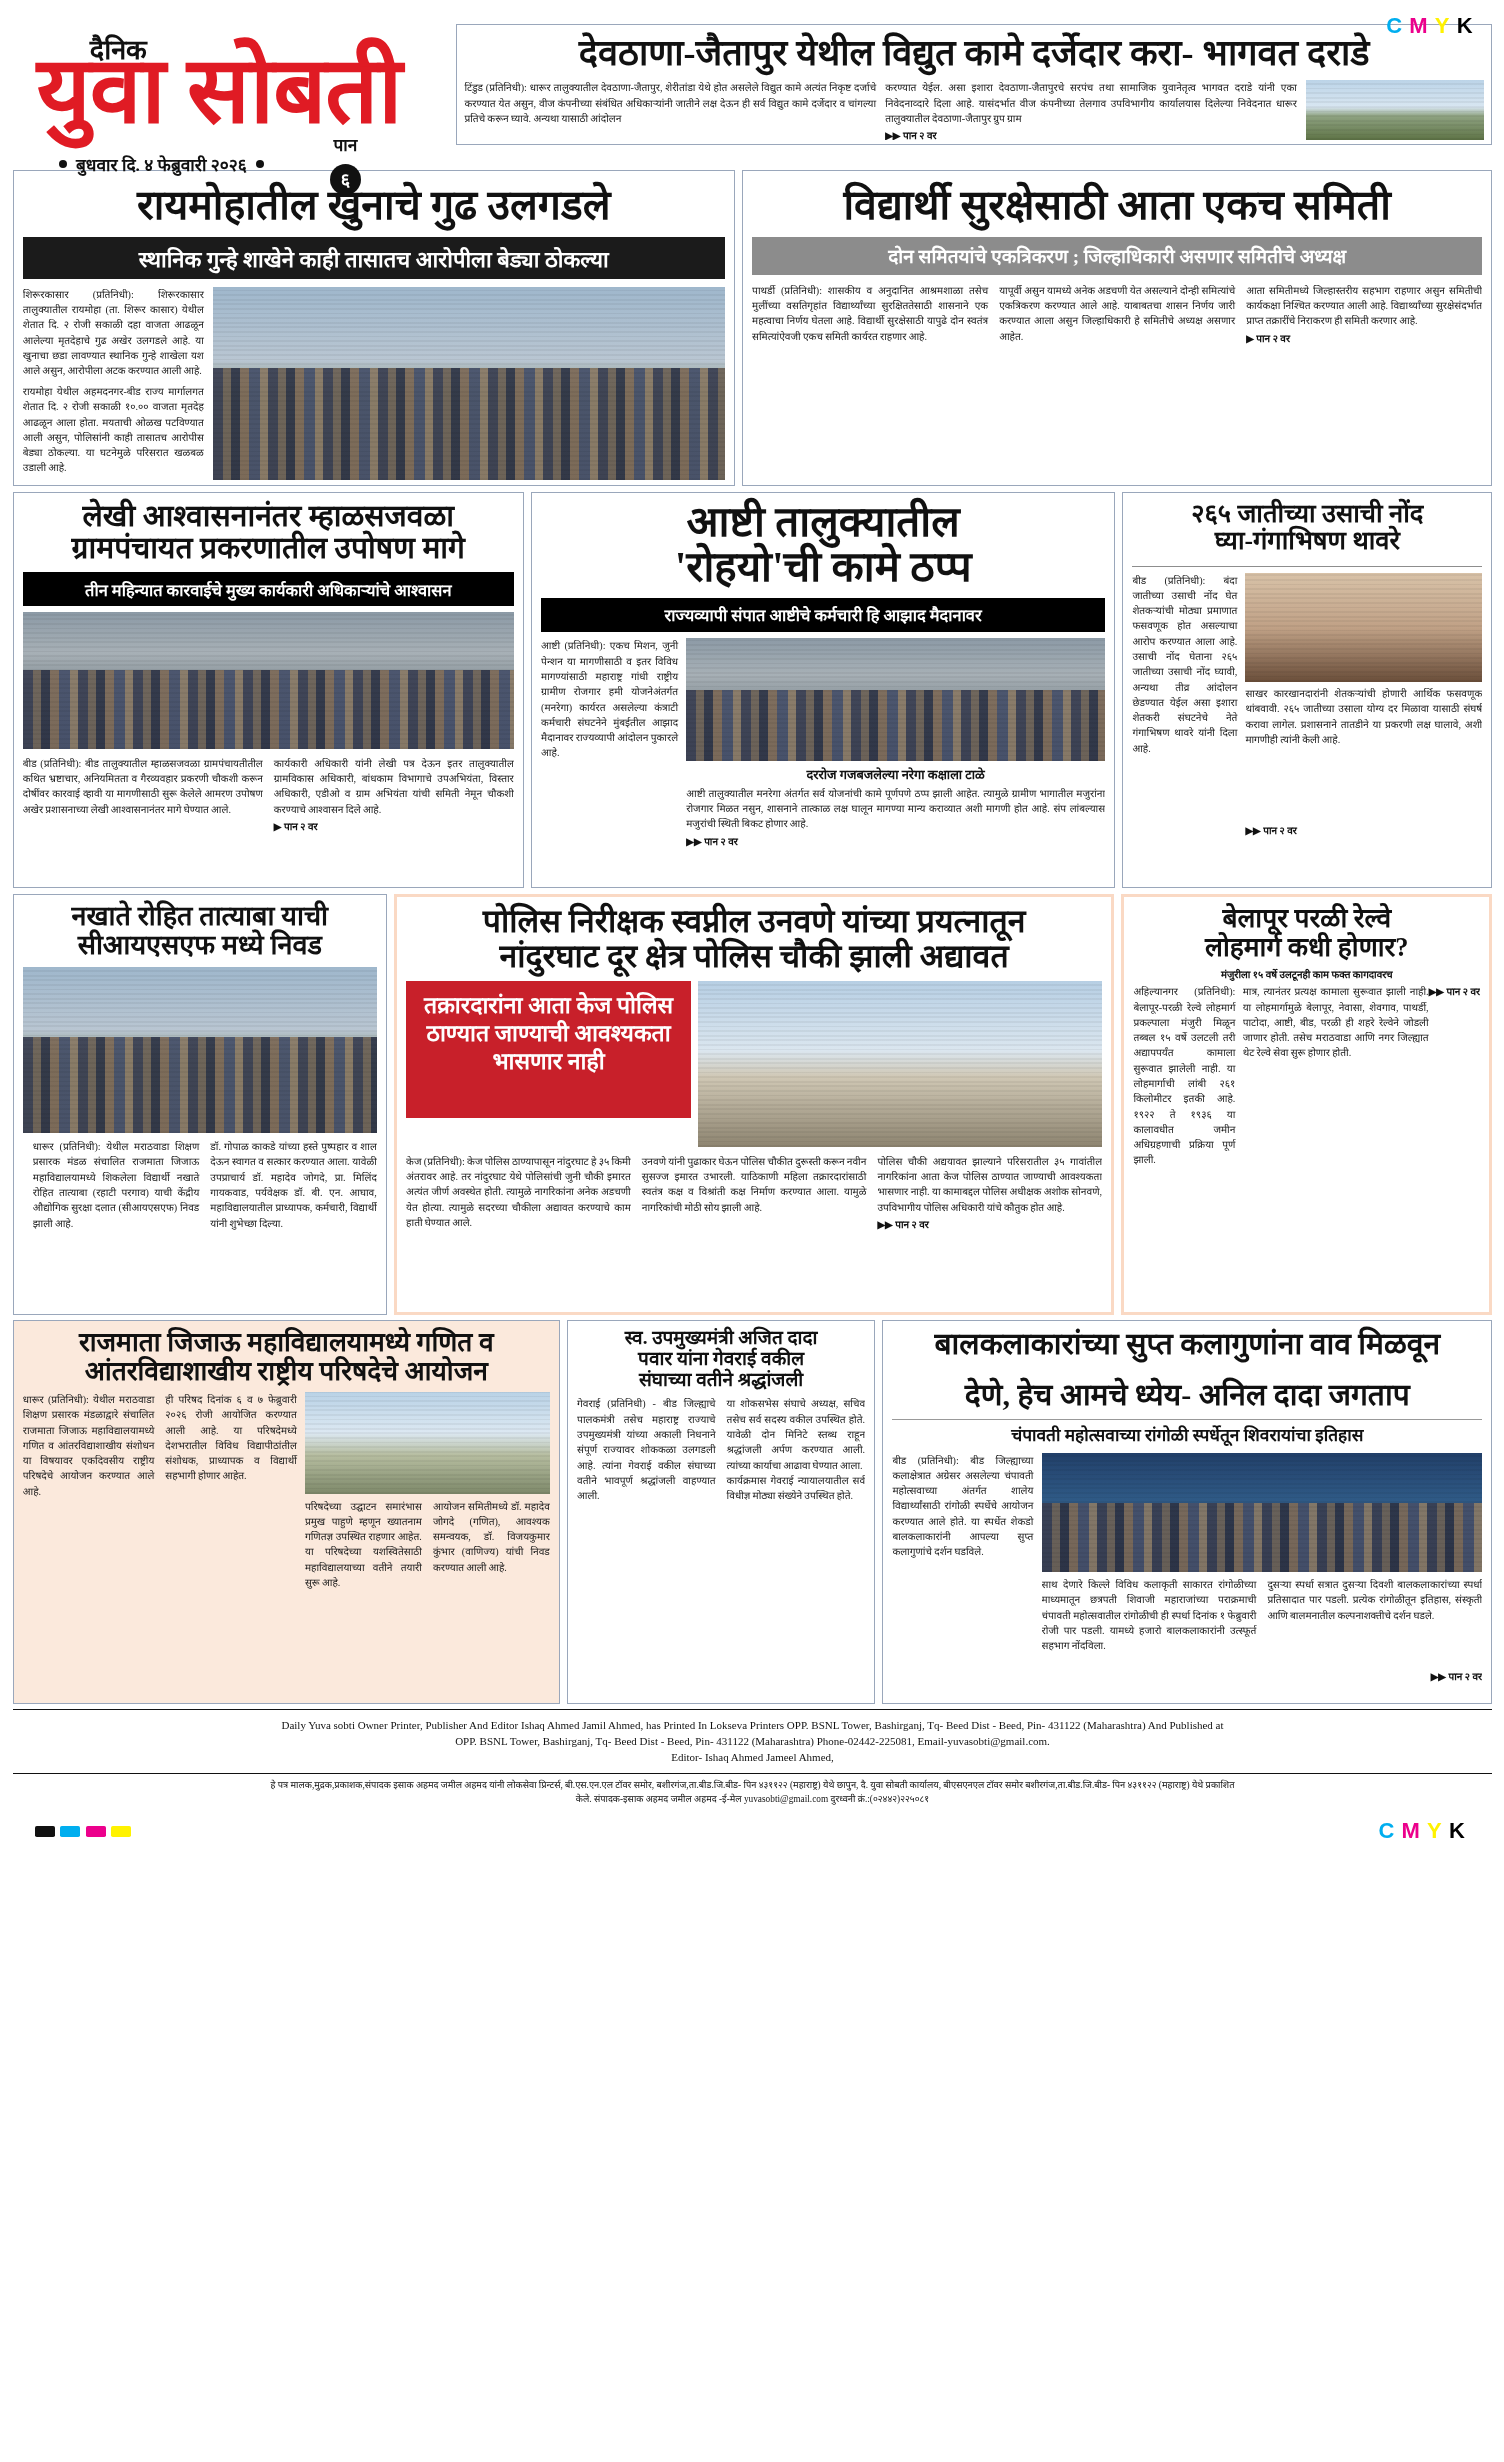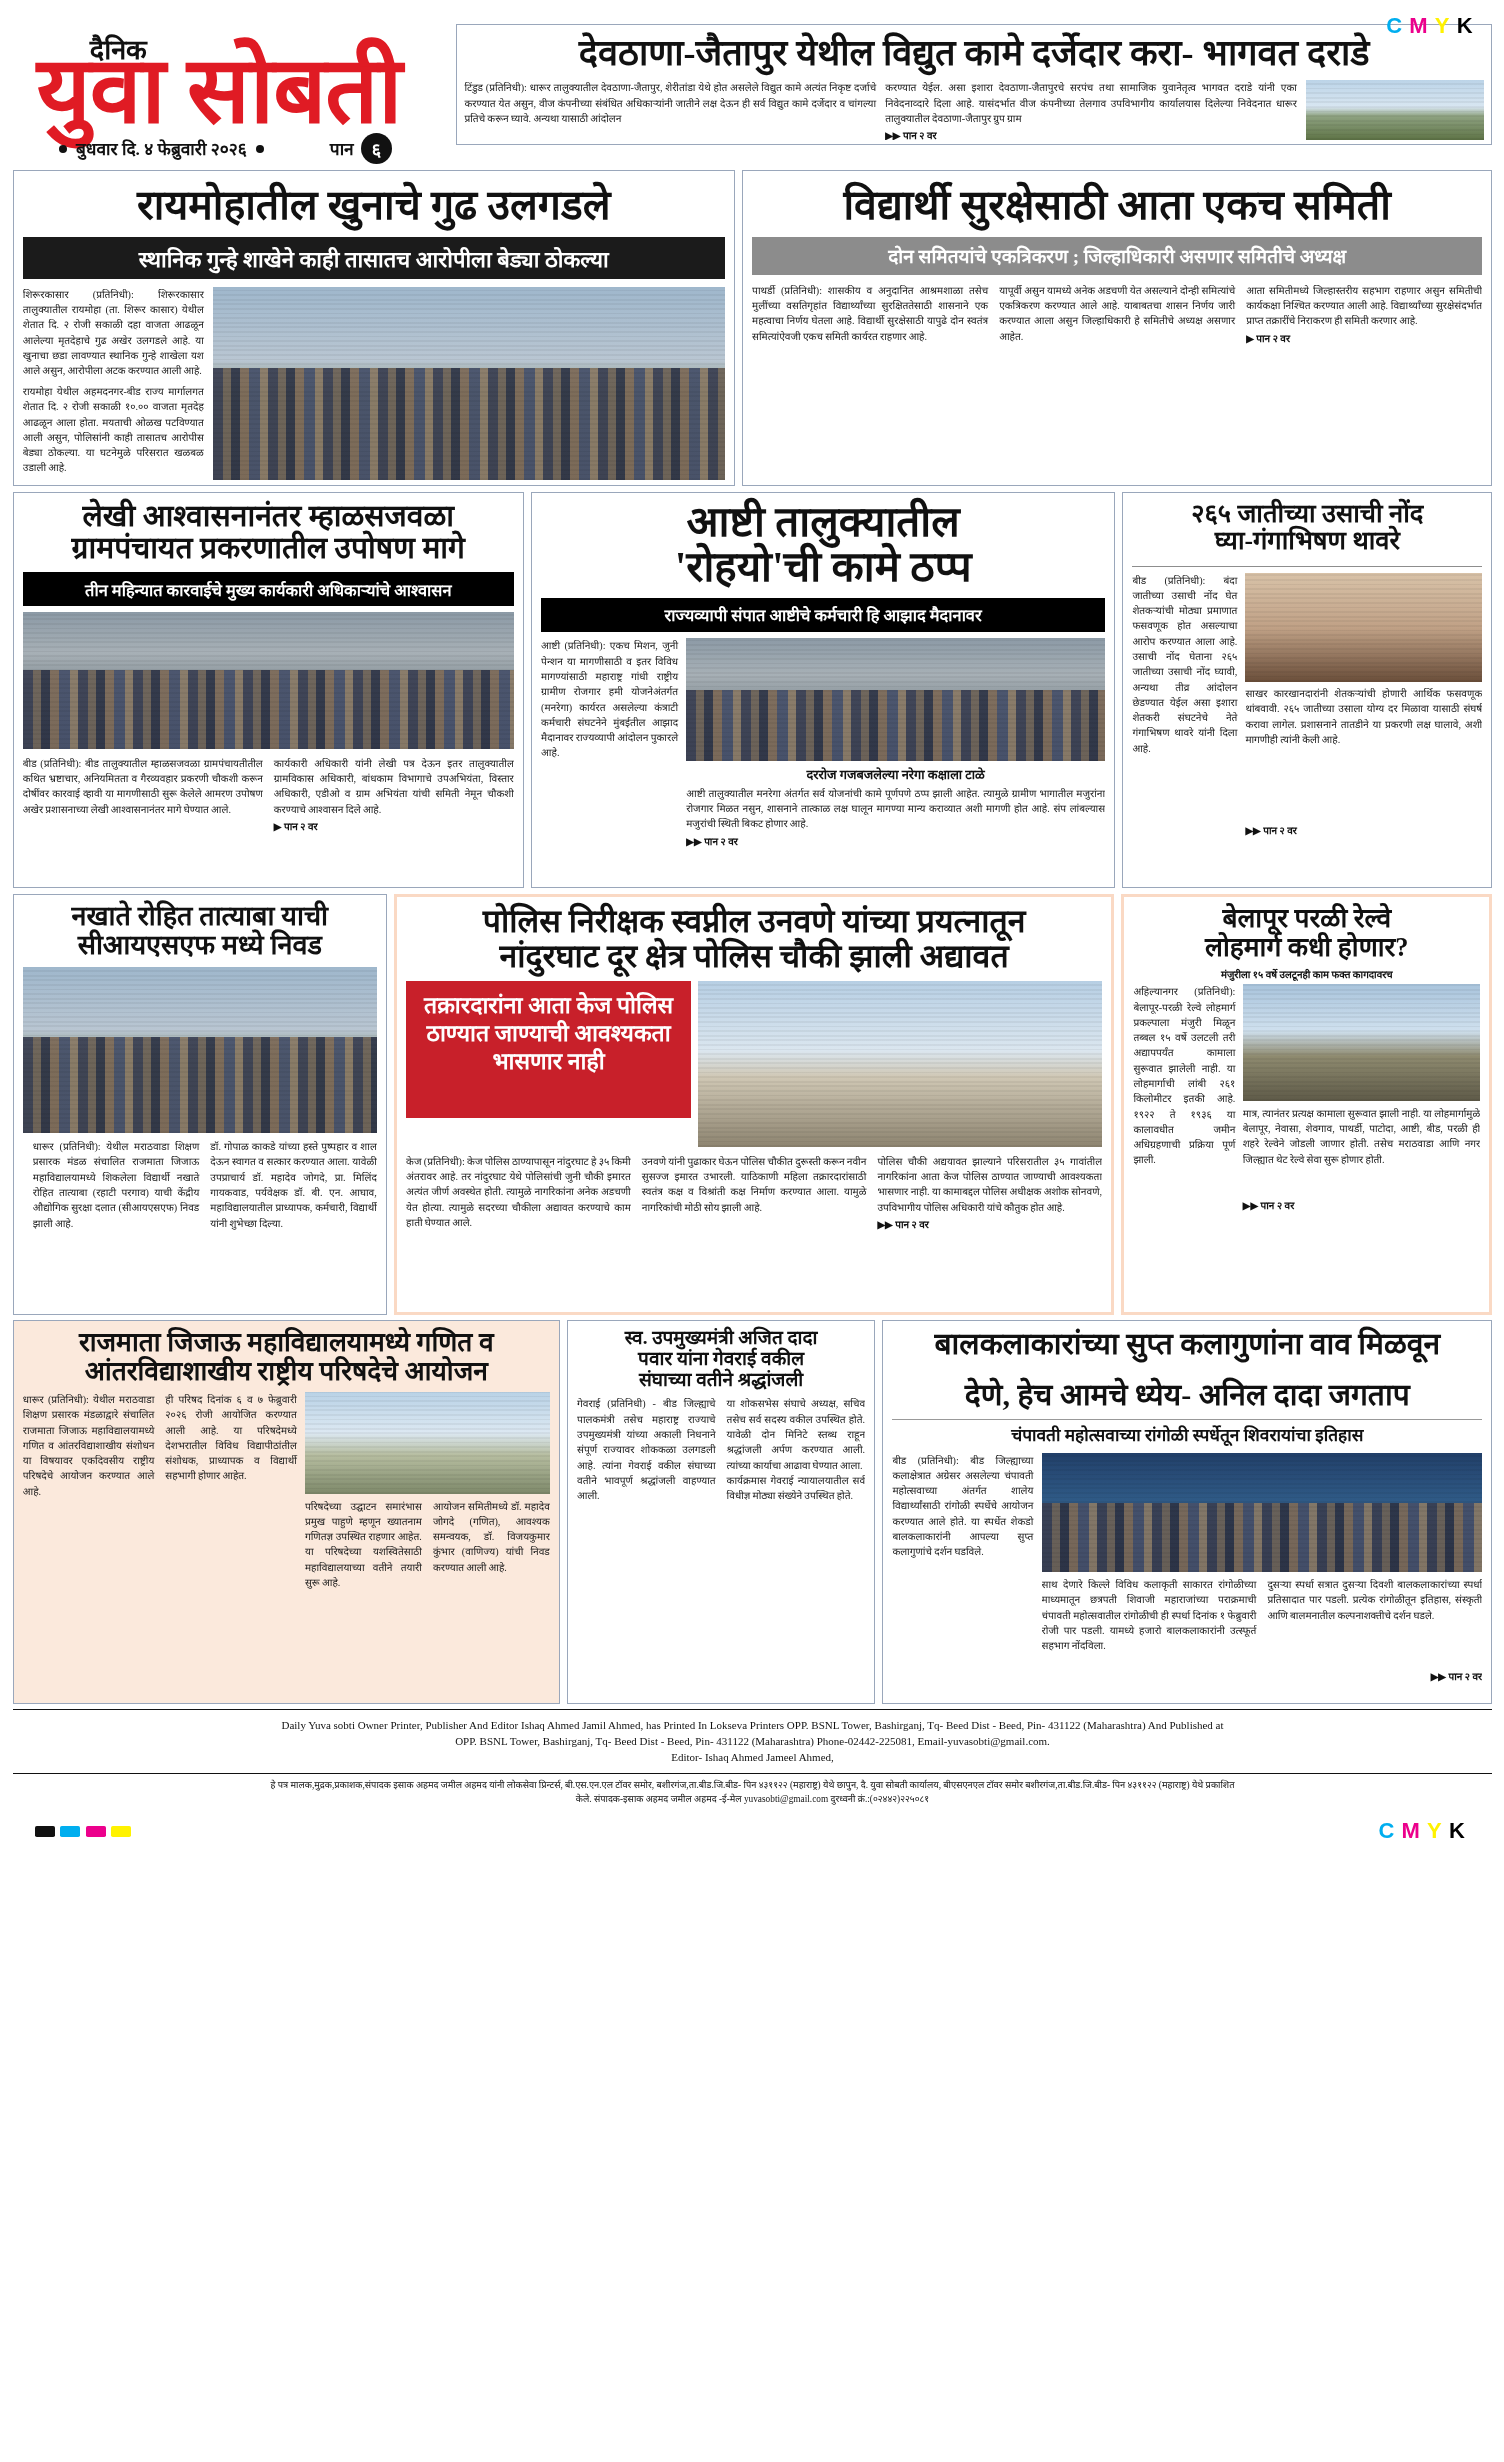--- a/index.html
+++ b/index.html
@@ -22,21 +22,21 @@
   
   .masthead { display:flex; align-items:flex-start; padding-top:24px; height:164px; }
   .brand { width:436px; position:relative; padding-left:24px; }
   .brand .pre { font-size:27px; font-weight:bold; color:#111; letter-spacing:0px;
                 position:absolute; left:77px; top:5.5px; }
   .brand .name { font-size:93px; line-height:1.02; font-weight:bold; color:#E01B24;
                  letter-spacing:-0.9px; margin-top:20px; }
   .brand .strip { display:flex; align-items:center; gap:9px; margin-top:-5.5px; padding-left:22px;
                   font-size:17.3px; font-weight:bold; }
   .dot { width:8.2px;height:8.2px;border-radius:50%;background:#111;display:inline-block; }
-  .pagebadge { margin-left:57px; display:flex; align-items:center; gap:7.3px; font-size:17.3px; font-weight:bold; }
+  .pagebadge { margin-left:57px; display:flex; align-items:center; gap:7.3px; font-size:17.3px; font-weight:bold;flex-direction:column; }
   .pagecircle { width:31px;height:31px;border-radius:50%;background:#111;color:#fff;
                 display:flex;align-items:center;justify-content:center;font-size:18px;font-weight:bold; }
 
   
   .box { border:0.9px solid #9aa7bb; background:#fff; }
   .hl { font-weight:bold; color:#111; text-align:center; line-height:1.08; }
   .sub-black { background:#1b1b1b; color:#fff; font-weight:bold; text-align:center; }
   .sub-grey  { background:#8c8c8c; color:#fff; font-weight:bold; text-align:center; }
   .sub-orange{ background:#000000; color:#fff; font-weight:bold; text-align:center; }
   .body-txt { font-size:10.2px; line-height:1.5; text-align:justify; color:#1a1a1a;
@@ -219,21 +219,21 @@
         <span class="jump">▶▶ पान २ वर</span>
       </div>
     </div>
 
     <div class="box" style="flex:1; padding:7.3px 9px 5.5px; border:3.6px solid #FAD9C4;">
       <div class="hl" style="font-size:26.4px;">बेलापूर परळी रेल्वे</div>
       <div class="hl" style="font-size:26.4px; padding-bottom:5.5px;">लोहमार्ग कधी होणार?</div>
       <div style="font-size:10px; font-weight:bold; text-align:center; padding-bottom:3.6px;">मंजुरीला १५ वर्षे उलटूनही काम फक्त कागदावरच</div>
       <div style="display:flex; gap:7.3px; height:228px; overflow:hidden;">
         <div class="body-txt" style="width:102px;">अहिल्यानगर (प्रतिनिधी): बेलापूर-परळी रेल्वे लोहमार्ग प्रकल्पाला मंजुरी मिळून तब्बल १५ वर्षे उलटली तरी अद्यापपर्यंत कामाला सुरूवात झालेली नाही. या लोहमार्गाची लांबी २६१ किलोमीटर इतकी आहे. १९२२ ते १९३६ या कालावधीत जमीन अधिग्रहणाची प्रक्रिया पूर्ण झाली.</div>
-        <div style="flex:1; display:flex; flex-direction:column;">
+        <div style="flex:1; display:flex; ">
           <div class="photo train" style="height:117px; margin-bottom:4.6px;"></div>
           <div class="body-txt" style="flex:1; overflow:hidden;">मात्र, त्यानंतर प्रत्यक्ष कामाला सुरूवात झाली नाही. या लोहमार्गामुळे बेलापूर, नेवासा, शेवगाव, पाथर्डी, पाटोदा, आष्टी, बीड, परळी ही शहरे रेल्वेने जोडली जाणार होती. तसेच मराठवाडा आणि नगर जिल्ह्यात थेट रेल्वे सेवा सुरू होणार होती.</div>
           <span class="jump">▶▶ पान २ वर</span>
         </div>
       </div>
     </div>
   </div>
 
   <div style="display:flex; gap:7.3px; margin-top:5.5px;">
 

